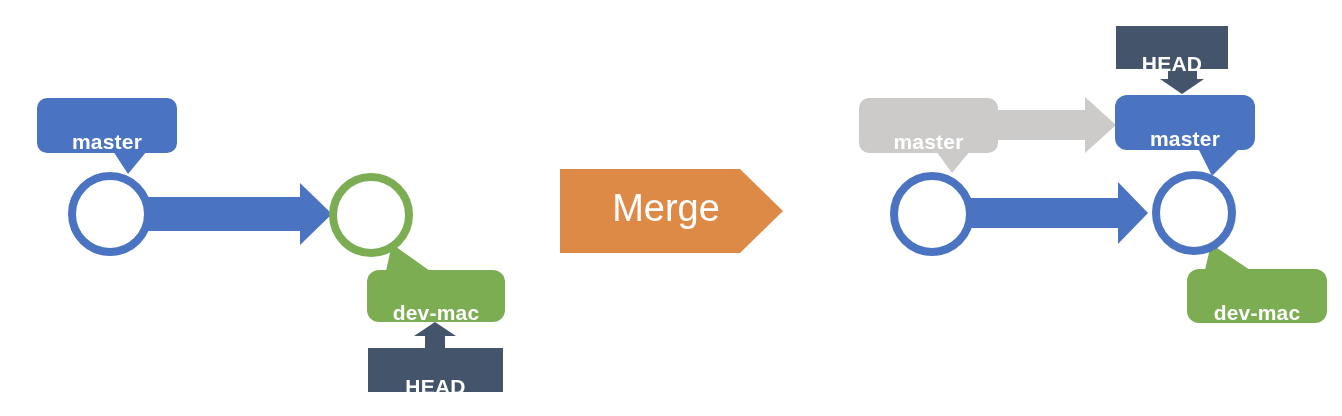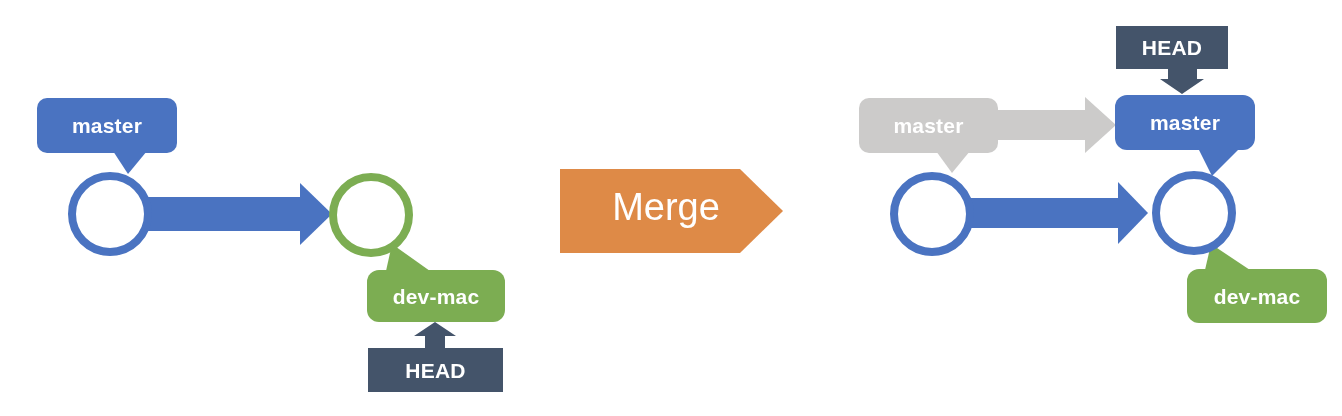--- a/index.html
+++ b/index.html
@@ -19,30 +19,31 @@
   .node{fill:#ffffff;stroke-width:8px;}
   .s-blue{stroke:var(--c-blue);}
   .s-green{stroke:var(--c-green);}
   .label{
     position:absolute;
     display:flex;align-items:center;justify-content:center;
     color:var(--c-label_text);
     font-weight:700;font-size:21px;
     line-height:1;letter-spacing:0.2px;
     pointer-events:none;
+    margin-top:16px;
   }
   .merge-label{
     font-weight:400;font-size:38px;letter-spacing:0;
   }
   
   .lbl-master-before{left:37px;top:98px;width:140px;height:55px;}
   .lbl-devmac-before{left:367px;top:270px;width:138px;height:52px;}
   .lbl-head-before{left:368px;top:348px;width:135px;height:44px;}
   
-  .lbl-merge{left:560px;top:177px;width:212px;height:60px;}
+  .lbl-merge{left:560px;top:162px;width:212px;height:60px;}
   
   .lbl-head-after{left:1116px;top:26px;width:112px;height:43px;}
   .lbl-master-old{left:859px;top:98px;width:139px;height:55px;}
   .lbl-master-after{left:1115px;top:95px;width:140px;height:55px;}
   .lbl-devmac-after{left:1187px;top:269px;width:140px;height:54px;}
 </style>
 </head>
 <body>
 
 <div id="stage">

